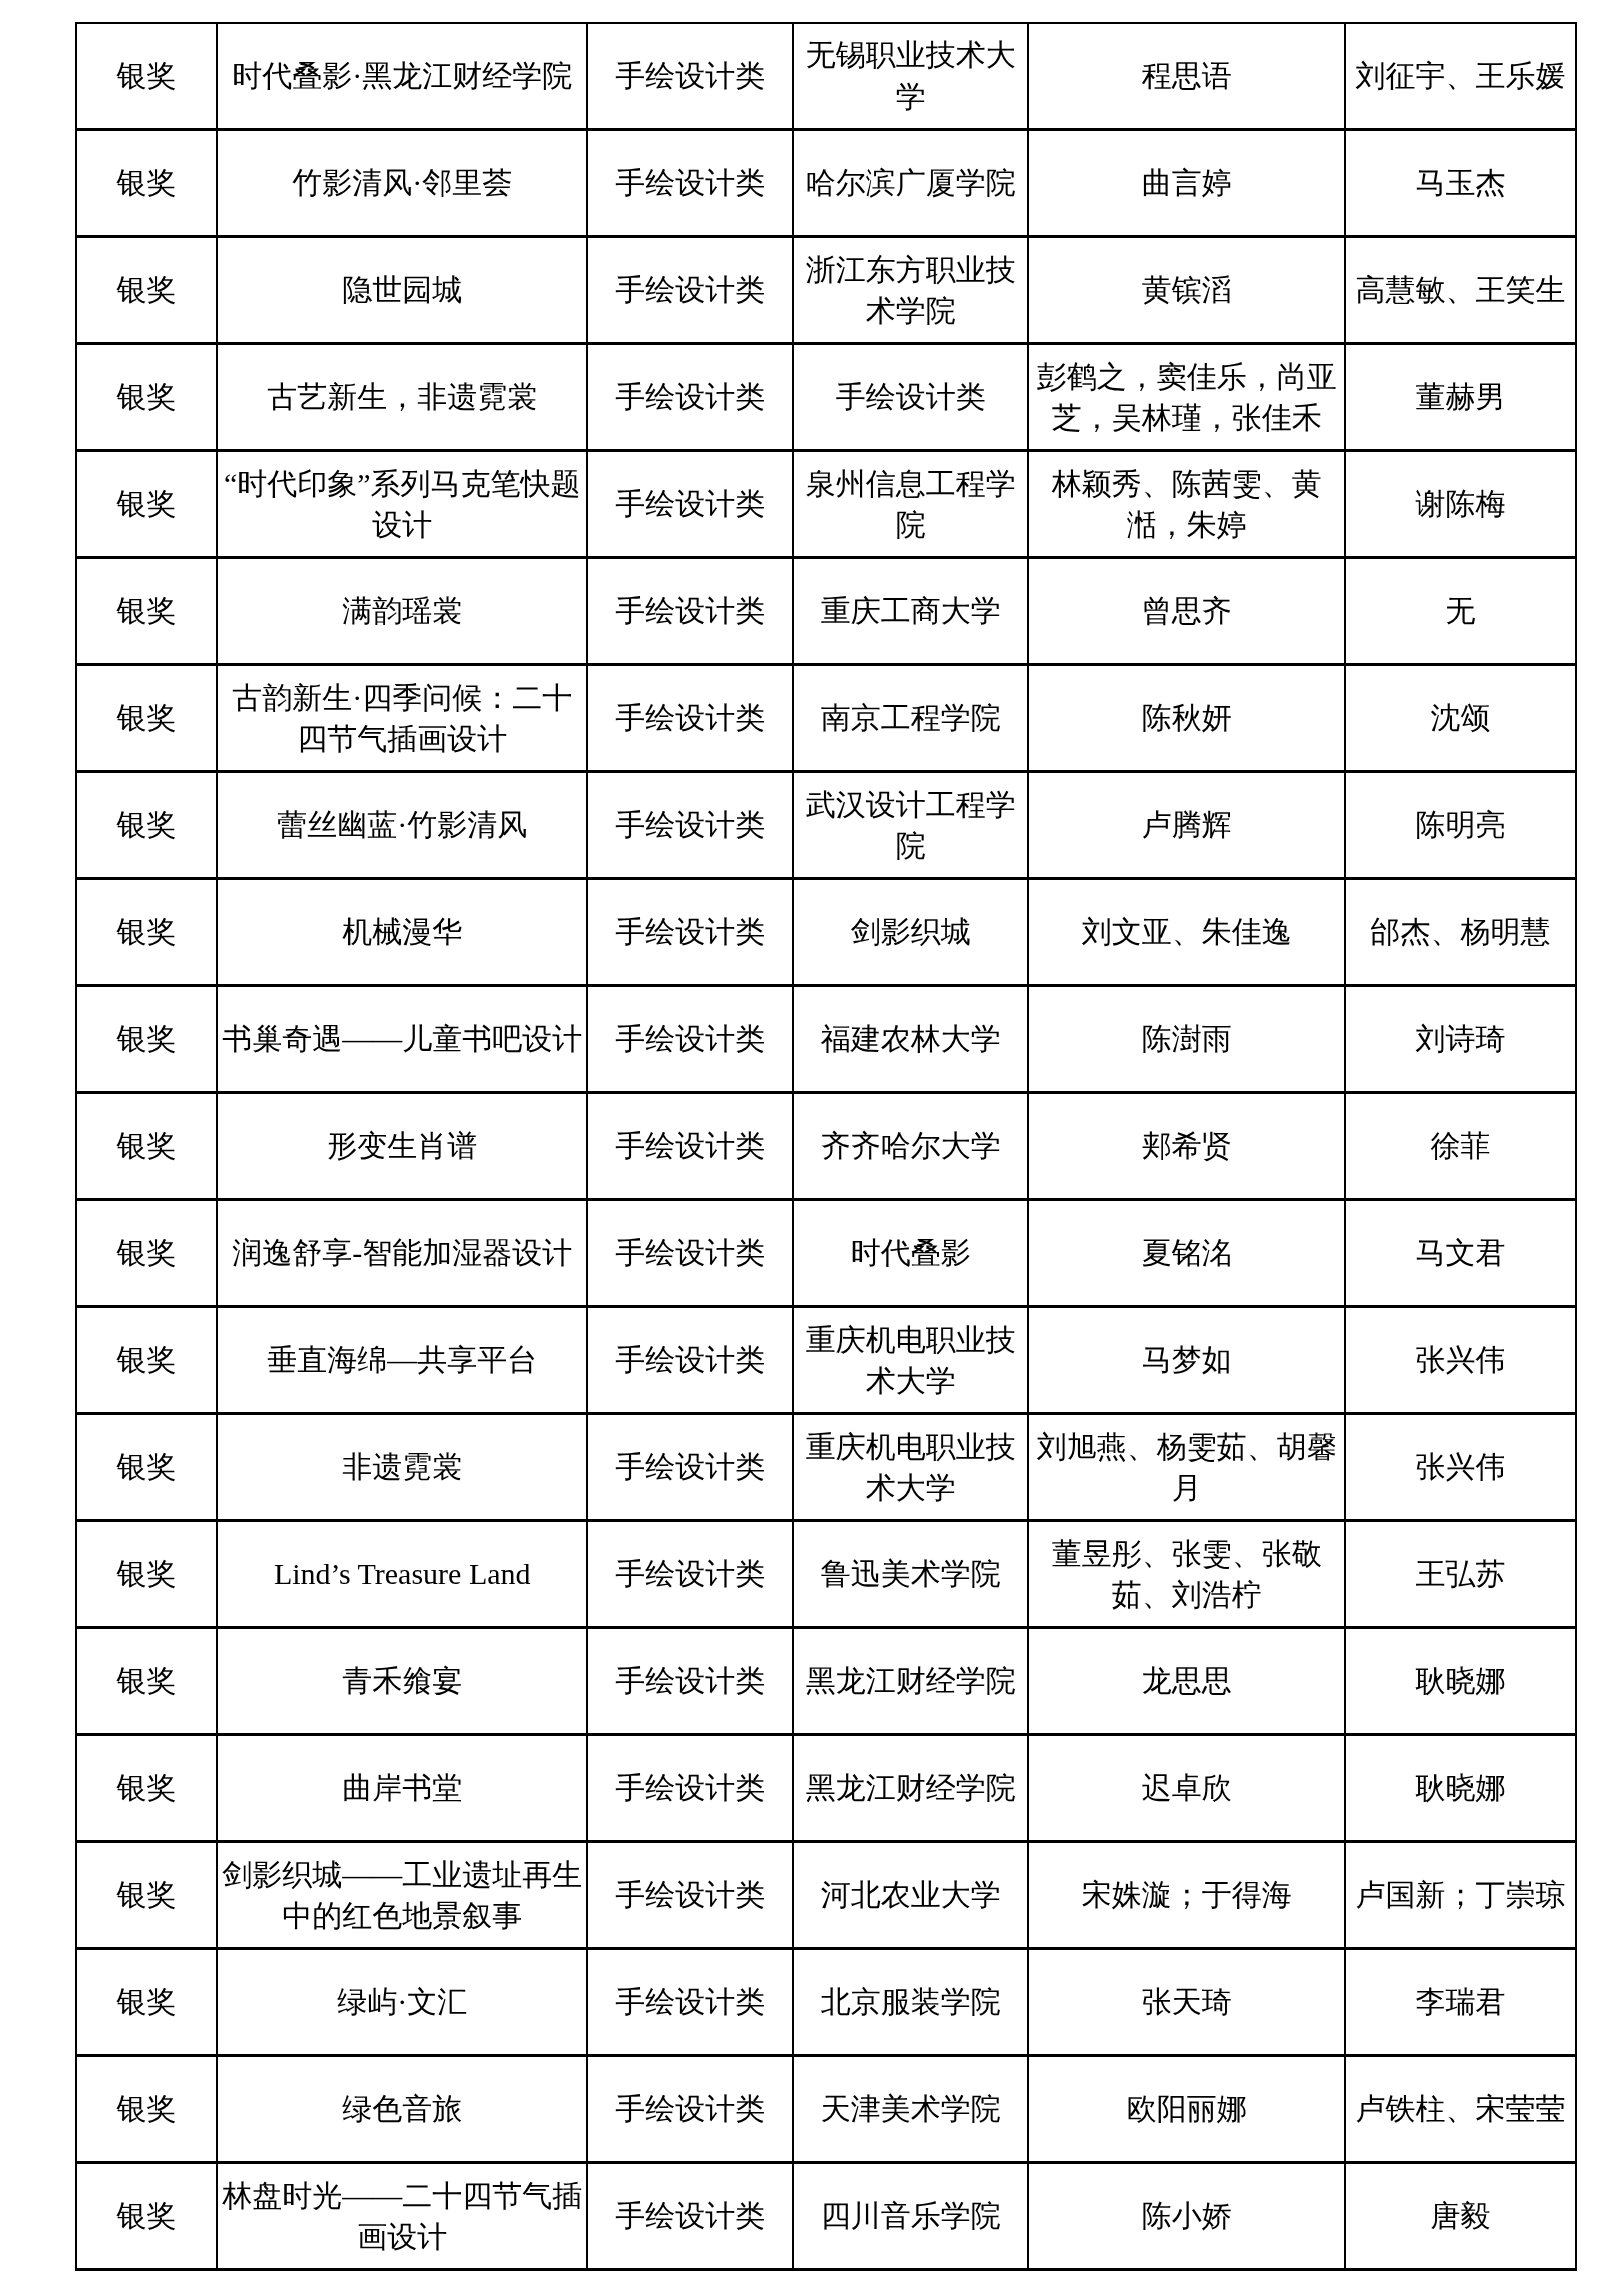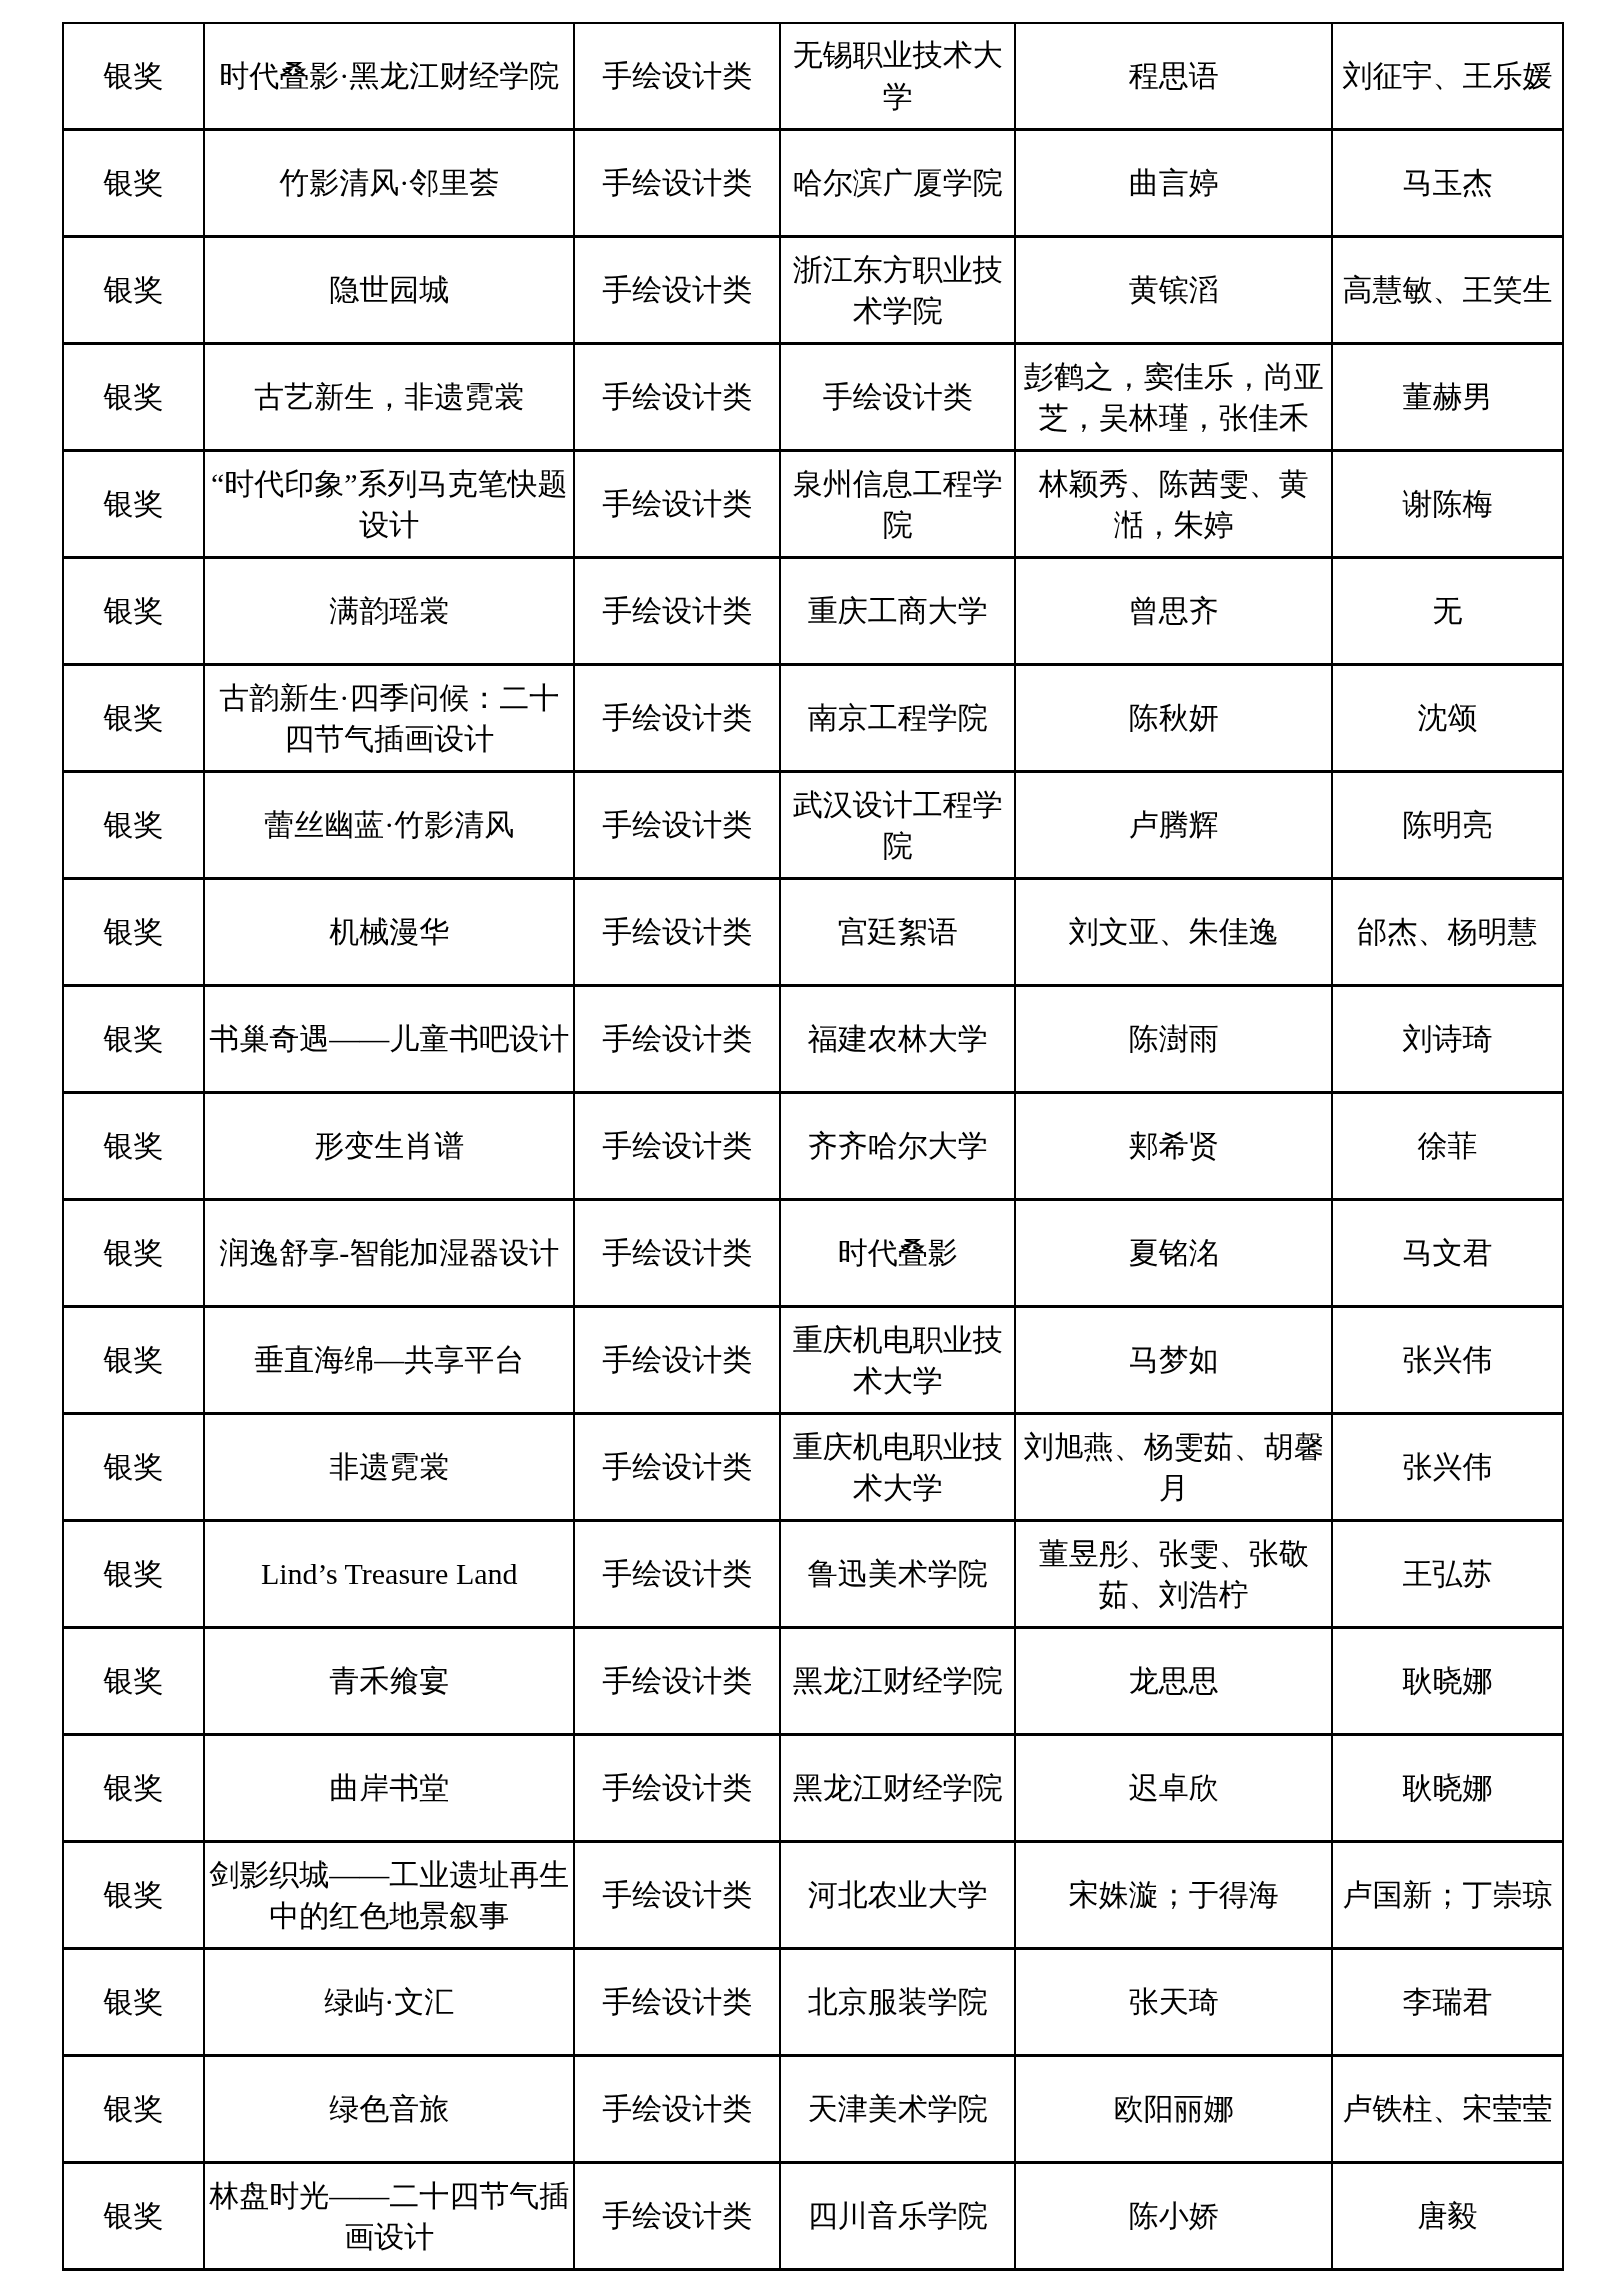--- a/index.html
+++ b/index.html
@@ -6,21 +6,21 @@
   html, body { background: #ffffff; }
   body {
     width: 1620px;
     height: 2292px;
     position: relative;
     font-family: "Liberation Serif", "DejaVu Serif", serif;
     color: #000000;
   }
   table.awards-table {
     position: absolute;
-    left: 62px;
+    left: 75px;
     top: 21.6px;
     width: 1502px;
     border-collapse: collapse;
     table-layout: fixed;
   }
   table.awards-table td {
     border: 2.9px solid #000000;
     border-top-width: 3.9px;
     border-bottom-width: 3.9px;
     height: 107px;
@@ -118,21 +118,21 @@
     <td>手绘设计类</td>
     <td>武汉设计工程学院</td>
     <td>卢腾辉</td>
     <td>陈明亮</td>
   </tr>
 
   <tr>
     <td>银奖</td>
     <td>机械漫华</td>
     <td>手绘设计类</td>
-    <td>宫廷絮语</td>
+    <td>剑影织城</td>
     <td>刘文亚、朱佳逸</td>
     <td>邰杰、杨明慧</td>
   </tr>
 
   <tr>
     <td>银奖</td>
     <td>书巢奇遇——儿童书吧设计</td>
     <td>手绘设计类</td>
     <td>福建农林大学</td>
     <td>陈澍雨</td>

